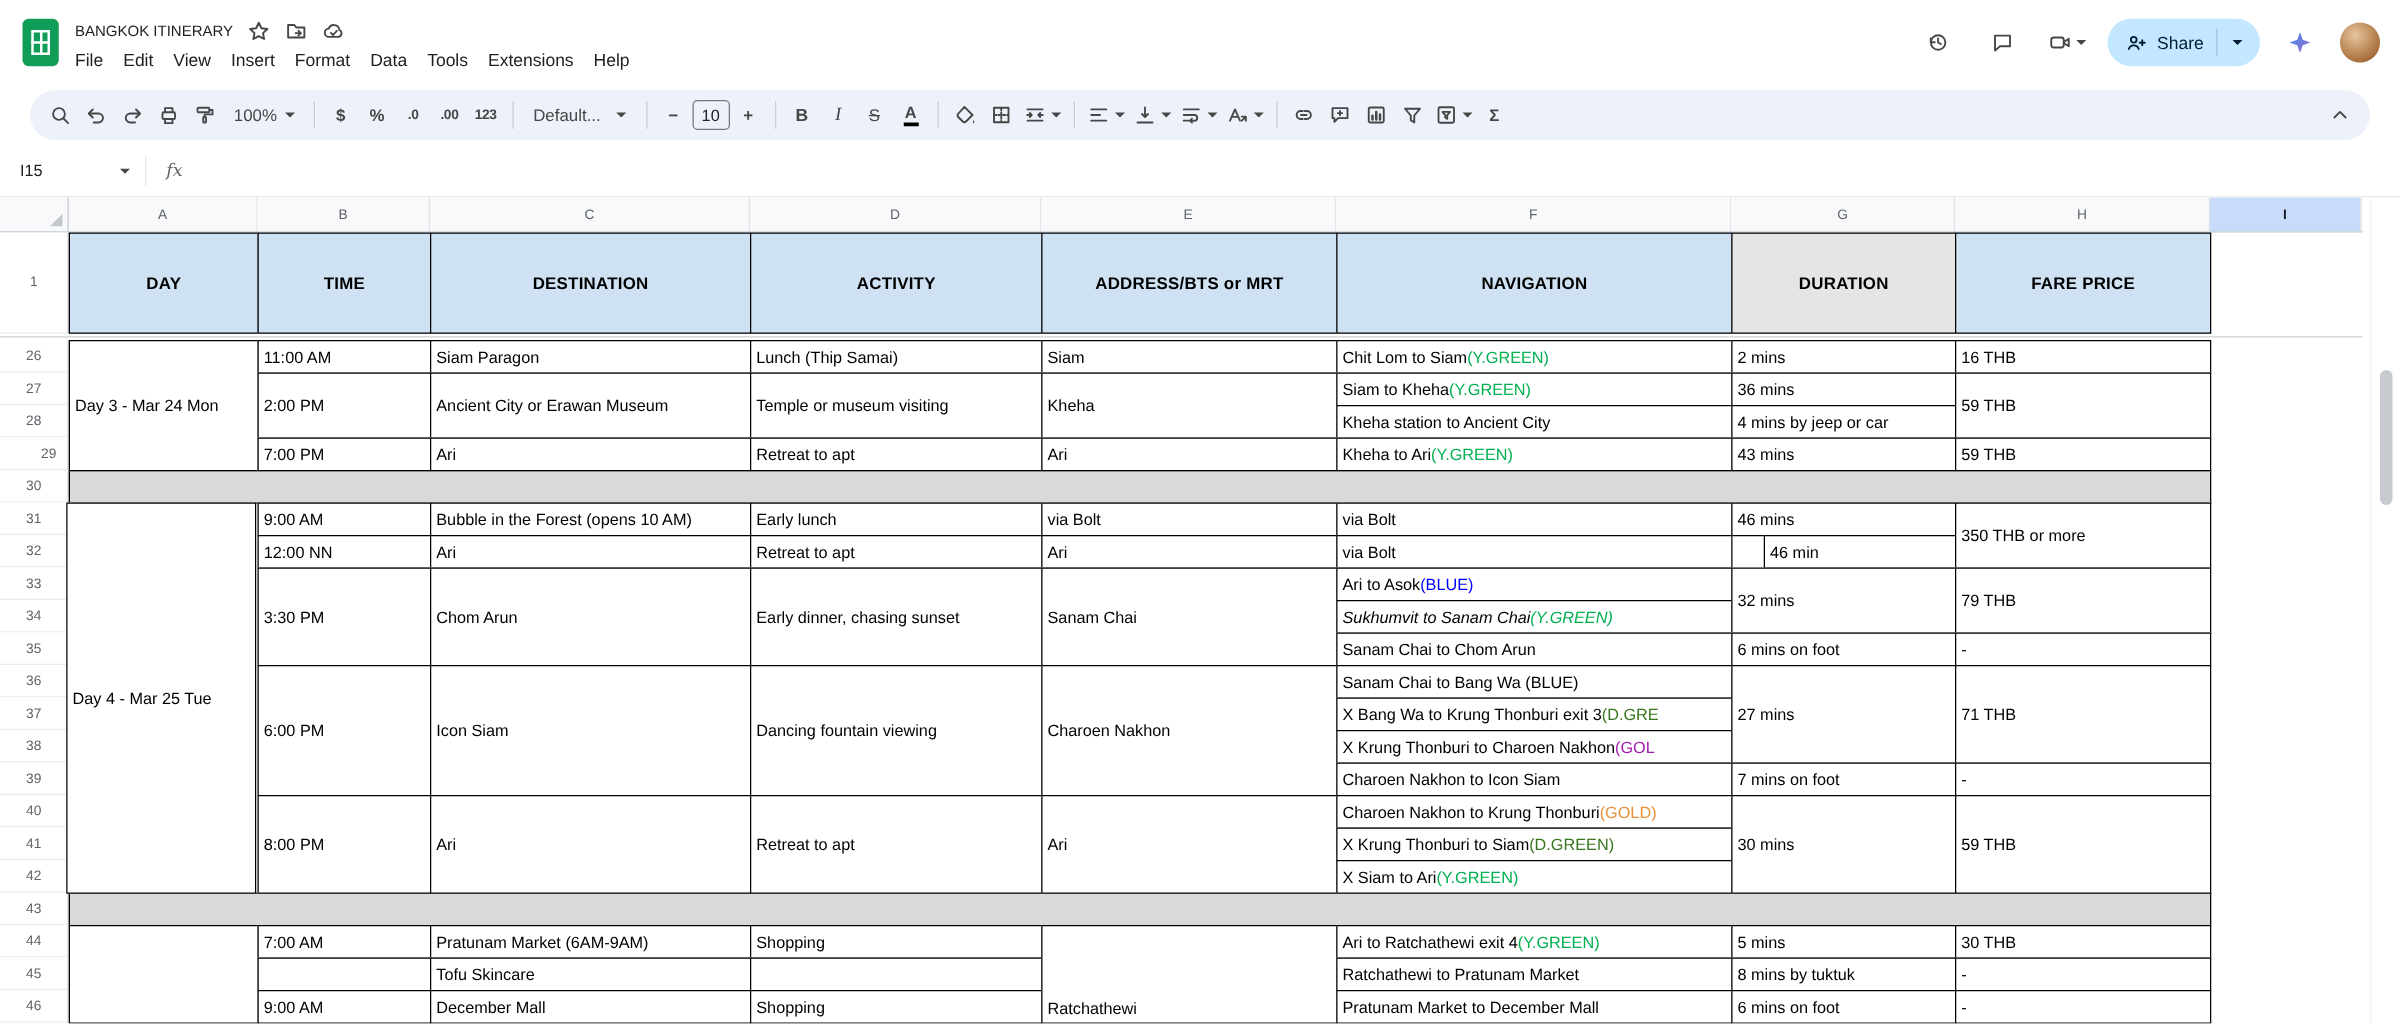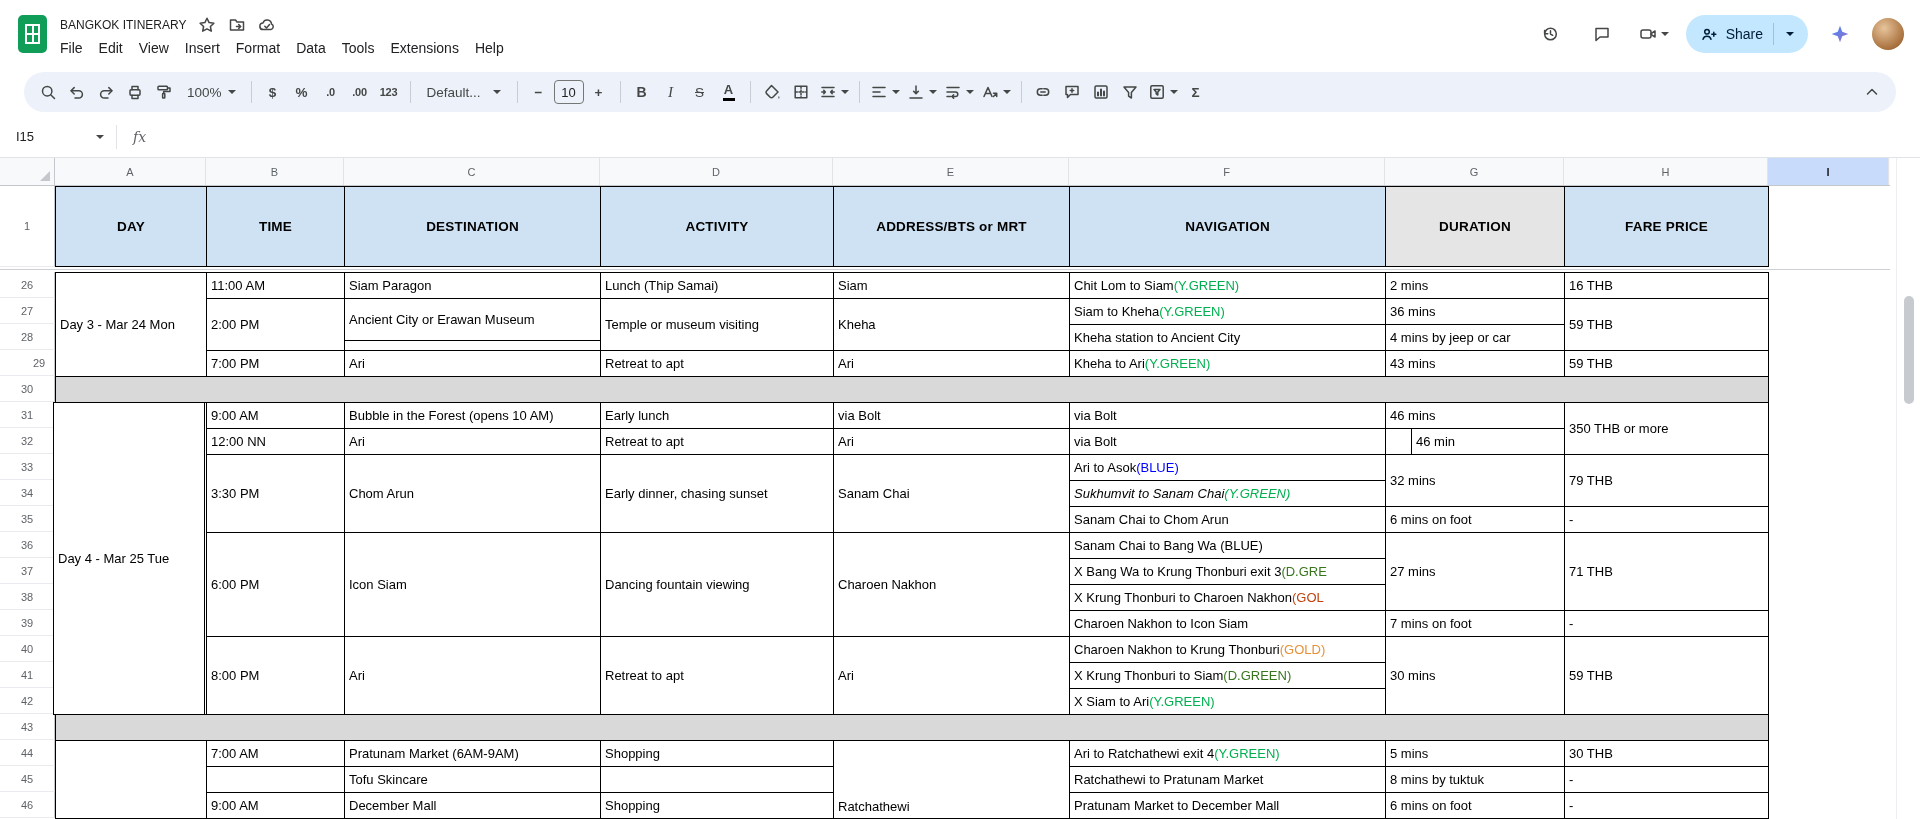--- a/index.html
+++ b/index.html
@@ -421,21 +421,21 @@
         </div>
         <div class="cell" style="left: 206px; top: 608px; width: 139px; height: 27px;">
           <span></span>
         </div>
         <div class="cell" style="left: 206px; top: 634px; width: 139px; height: 27px;">
           <span>9:00 AM</span>
         </div>
         <div class="cell" style="left: 344px; top: 114px; width: 257px; height: 27px;">
           <span>Siam Paragon</span>
         </div>
-        <div class="cell" style="left: 344px; top: 140px; width: 257px; height: 43px;">
+        <div class="cell" style="left: 344px; top: 140px; width: 257px; height: 53px;">
           <span>Ancient City or Erawan Museum</span>
         </div>
         <div class="cell" style="left: 344px; top: 192px; width: 257px; height: 27px;">
           <span>Ari</span>
         </div>
         <div class="cell" style="left: 344px; top: 244px; width: 257px; height: 27px;">
           <span>Bubble in the Forest (opens 10 AM)</span>
         </div>
         <div class="cell" style="left: 344px; top: 270px; width: 257px; height: 27px;">
           <span>Ari</span>
@@ -552,21 +552,21 @@
         </div>
         <div class="cell" style="left: 1069px; top: 374px; width: 317px; height: 27px;">
           <span>Sanam Chai to Bang Wa (BLUE)</span>
         </div>
         <div class="cell" style="left: 1069px; top: 400px; width: 317px; height: 27px;">
           <span>X Bang Wa to Krung Thonburi exit 3 </span>
           <span style="color: rgb(56, 118, 29);">(D.GRE</span>
         </div>
         <div class="cell" style="left: 1069px; top: 426px; width: 317px; height: 27px;">
           <span>X Krung Thonburi to Charoen Nakhon </span>
-          <span style="color: #c2410c;">(GOL</span>
+          <span style="color: #a21caf;">(GOL</span>
         </div>
         <div class="cell" style="left: 1069px; top: 452px; width: 317px; height: 27px;">
           <span>Charoen Nakhon to Icon Siam</span>
         </div>
         <div class="cell" style="left: 1069px; top: 478px; width: 317px; height: 27px;">
           <span>Charoen Nakhon to Krung Thonburi </span>
           <span style="color: rgb(230, 145, 56);">(GOLD)</span>
         </div>
         <div class="cell" style="left: 1069px; top: 504px; width: 317px; height: 27px;">
           <span>X Krung Thonburi to Siam </span>

